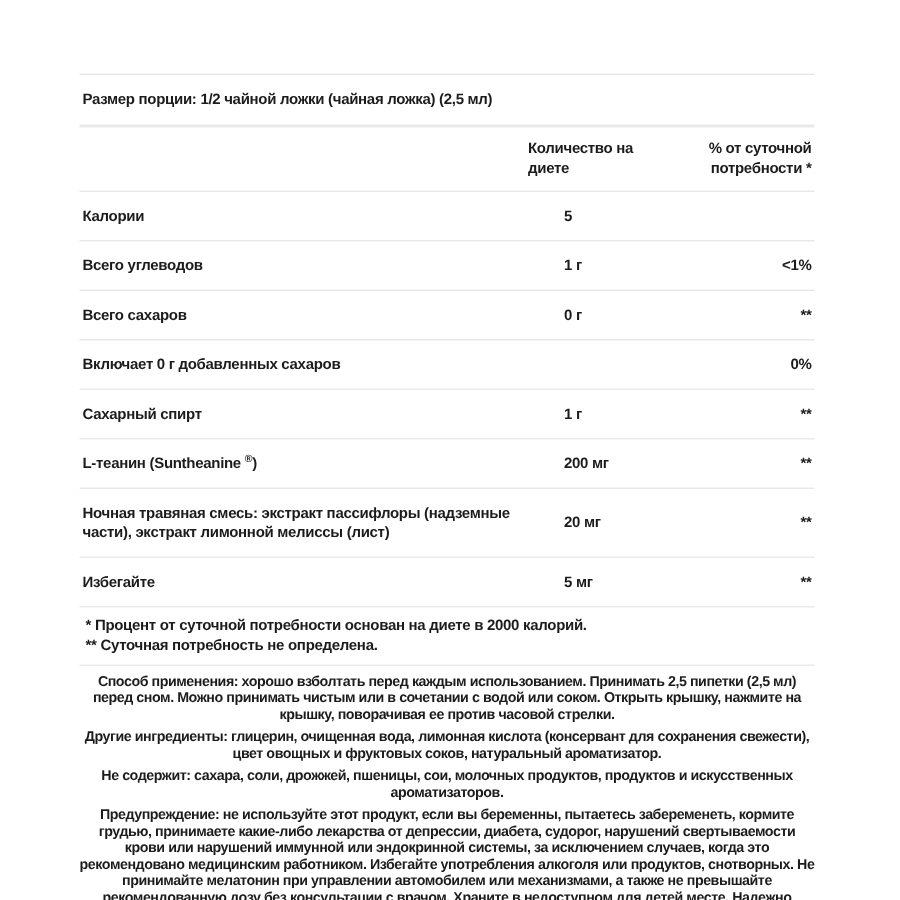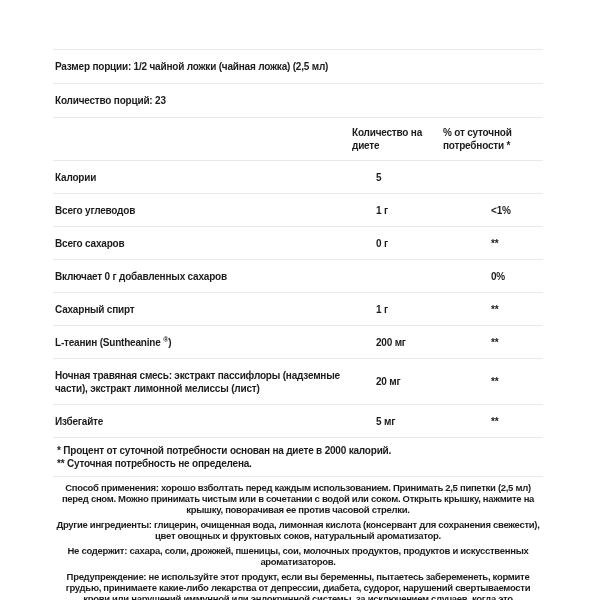--- a/index.html
+++ b/index.html
@@ -28,21 +28,21 @@
     padding: 8px 2px;
     font-size: 10px; line-height: 13px;
   }
   .t-row {
     display: flex; align-items: center;
     padding: 9.5px 2px;
     font-size: 10px; line-height: 13px; gap: 24px;
   }
   .c1 { width: 297px; padding-right: 12px; }
   .c2 { width: 91px; padding-right: 8px; }
-  .c3 { flex: 1; }
+  .c3 { flex: 1; text-align: right; }
   sup { font-size: 7px; line-height: 0; vertical-align: super; }
   .footnotes {
     padding: 6px 2px 6px 4px;
     font-size: 10px; line-height: 13px;
   }
   .paragraphs {
     padding-top: 5px;
     font-size: 9.5px; line-height: 11px;
     letter-spacing: -0.3px;
   }
@@ -54,23 +54,20 @@
 <div class="sheet">
 
   <div class="divider"></div>
 
   <div class="info-row">
     <span>Размер порции: 1/2 чайной ложки (чайная ложка) (2,5 мл)</span>
   </div>
 
   <div class="divider"></div>
 
-  <div class="info-row">
-    <span>Количество порций: 23</span>
-  </div>
 
   <div class="divider"></div>
 
   <div class="table-header">
     <div class="c1"></div>
     <div class="c2">Количество на диете</div>
     <div class="c3">% от суточной потребности *</div>
   </div>
 
   <div class="divider"></div>

